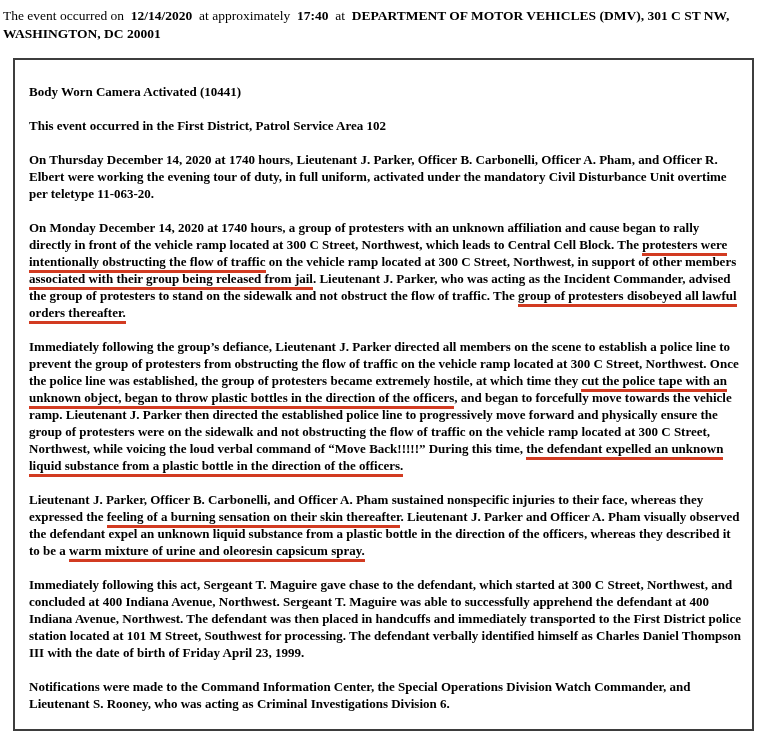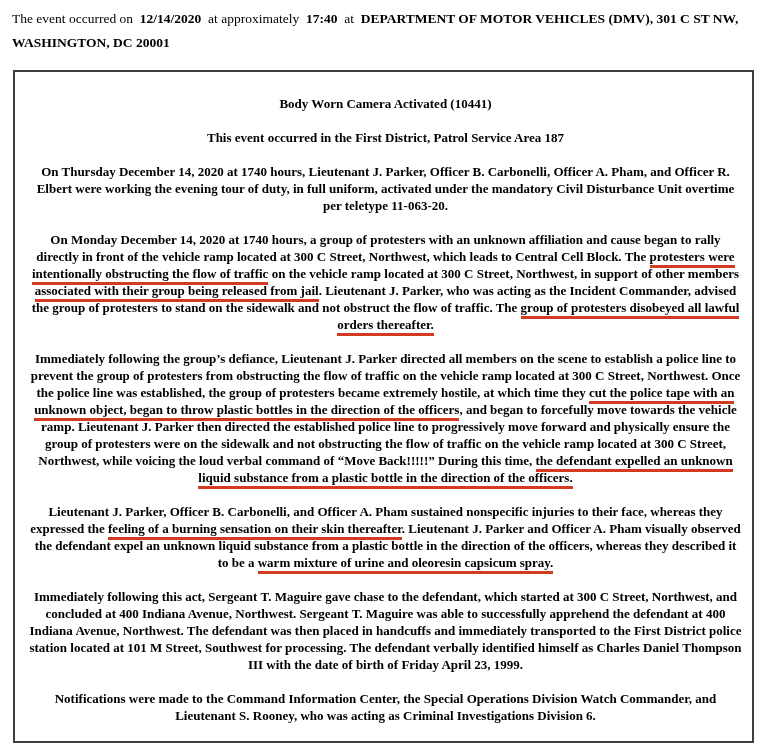--- a/index.html
+++ b/index.html
@@ -5,37 +5,36 @@
   * { margin: 0; padding: 0; box-sizing: border-box; }
   html, body {
     width: 764px;
     height: 743px;
     background: #ffffff;
     overflow: hidden;
     font-family: "Liberation Serif", "DejaVu Serif", serif;
     color: #000000;
   }
   .incident-header {
-    padding: 7px 0 0 12px;
+    padding: 7px 0 0 3px;
     font-size: 13.5px;
-    line-height: 24px;
+    line-height: 18px;
     white-space: pre-wrap;
     width: 764px;
   }
   .incident-header .seg { font-weight: 400; }
   .incident-header .seg.b { font-weight: 700; }
   .report-box {
     margin: 15px 0 0 13px;
     width: 741px;
     height: 673px;
     border: 2px solid #3d3d3d;
     padding: 23px 10px 0 14px;
     overflow: hidden;
     background: #ffffff;
-    text-align: center;
   }
   .report-body p {
     font-size: 13px;
     font-weight: 700;
     line-height: 17px;
     margin: 0 0 17px 0;
     color: #000000;
   }
   .report-body .run { font-weight: 700; }
   .report-body .run.u {
@@ -44,21 +43,21 @@
   }
 </style>
 </head>
 <body>
 
 <div class="incident-header"><span class="seg">The event occurred on  </span><span class="seg b">12/14/2020</span><span class="seg">  at approximately  </span><span class="seg b">17:40</span><span class="seg">  at  </span><span class="seg b">DEPARTMENT OF MOTOR VEHICLES (DMV), 301 C ST NW, WASHINGTON, DC 20001</span></div>
 
 <div class="report-box">
   <div class="report-body">
       <p><span class="run">Body Worn Camera Activated (10441)</span></p>
-      <p><span class="run">This event occurred in the First District, Patrol Service Area 187</span></p>
+      <p><span class="run">This event occurred in the First District, Patrol Service Area 102</span></p>
       <p><span class="run">On Thursday December 14, 2020 at 1740 hours, Lieutenant J. Parker, Officer B. Carbonelli, Officer A. Pham, and Officer R. Elbert were working the evening tour of duty, in full uniform, activated under the mandatory Civil Disturbance Unit overtime per teletype 11-063-20.</span></p>
       <p><span class="run">On Monday December 14, 2020 at 1740 hours, a group of protesters with an unknown affiliation and cause began to rally directly in front of the vehicle ramp located at 300 C Street, Northwest, which leads to Central Cell Block. The </span><span class="run u" style="border-bottom-color: rgb(210, 59, 33);">protesters were intentionally obstructing the flow of traffic</span><span class="run"> on the vehicle ramp located at 300 C Street, Northwest, in support of other members </span><span class="run u" style="border-bottom-color: rgb(210, 59, 33);">associated with their group being released from jail</span><span class="run">. Lieutenant J. Parker, who was acting as the Incident Commander, advised the group of protesters to stand on the sidewalk and not obstruct the flow of traffic. The </span><span class="run u" style="border-bottom-color: rgb(210, 59, 33);">group of protesters disobeyed all lawful orders thereafter.</span></p>
       <p><span class="run">Immediately following the group’s defiance, Lieutenant J. Parker directed all members on the scene to establish a police line to prevent the group of protesters from obstructing the flow of traffic on the vehicle ramp located at 300 C Street, Northwest. Once the police line was established, the group of protesters became extremely hostile, at which time they </span><span class="run u" style="border-bottom-color: rgb(210, 59, 33);">cut the police tape with an unknown object, began to throw plastic bottles in the direction of the officers</span><span class="run">, and began to forcefully move towards the vehicle ramp. Lieutenant J. Parker then directed the established police line to progressively move forward and physically ensure the group of protesters were on the sidewalk and not obstructing the flow of traffic on the vehicle ramp located at 300 C Street, Northwest, while voicing the loud verbal command of “Move Back!!!!!” During this time, </span><span class="run u" style="border-bottom-color: rgb(210, 59, 33);">the defendant expelled an unknown liquid substance from a plastic bottle in the direction of the officers.</span></p>
       <p><span class="run">Lieutenant J. Parker, Officer B. Carbonelli, and Officer A. Pham sustained nonspecific injuries to their face, whereas they expressed the </span><span class="run u" style="border-bottom-color: rgb(210, 59, 33);">feeling of a burning sensation on their skin thereafter</span><span class="run">. Lieutenant J. Parker and Officer A. Pham visually observed the defendant expel an unknown liquid substance from a plastic bottle in the direction of the officers, whereas they described it to be a </span><span class="run u" style="border-bottom-color: rgb(210, 59, 33);">warm mixture of urine and oleoresin capsicum spray.</span></p>
       <p><span class="run">Immediately following this act, Sergeant T. Maguire gave chase to the defendant, which started at 300 C Street, Northwest, and concluded at 400 Indiana Avenue, Northwest. Sergeant T. Maguire was able to successfully apprehend the defendant at 400 Indiana Avenue, Northwest. The defendant was then placed in handcuffs and immediately transported to the First District police station located at 101 M Street, Southwest for processing. The defendant verbally identified himself as Charles Daniel Thompson III with the date of birth of Friday April 23, 1999.</span></p>
       <p><span class="run">Notifications were made to the Command Information Center, the Special Operations Division Watch Commander, and Lieutenant S. Rooney, who was acting as Criminal Investigations Division 6.</span></p>
     </div>
 </div>
 
 </body></html>

